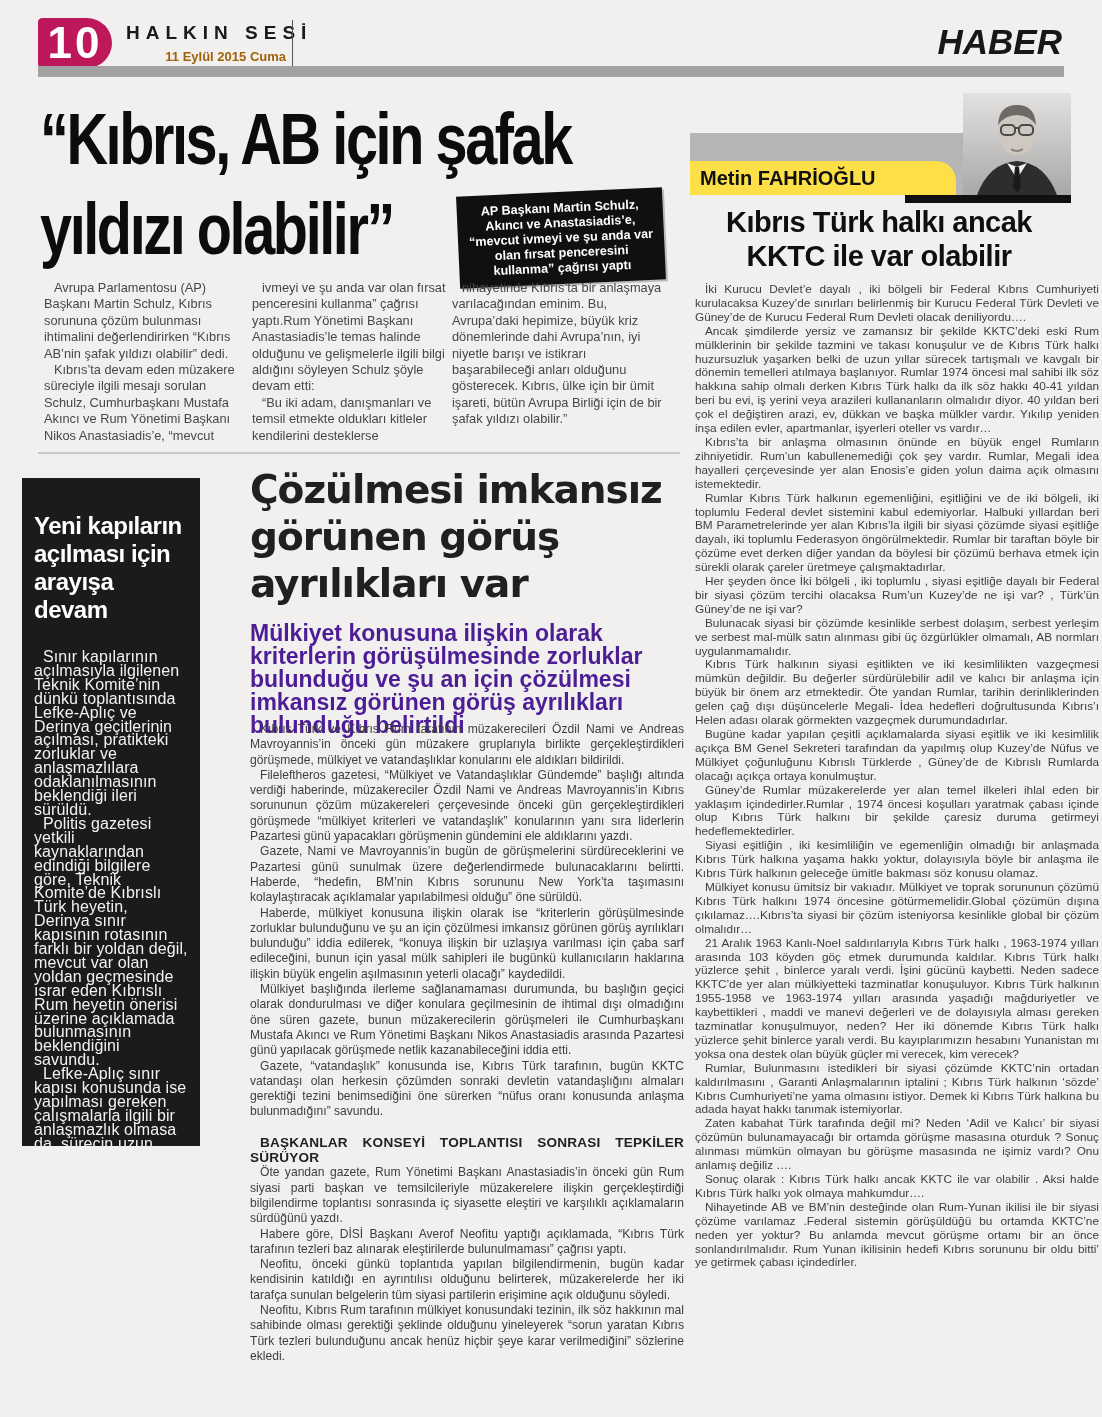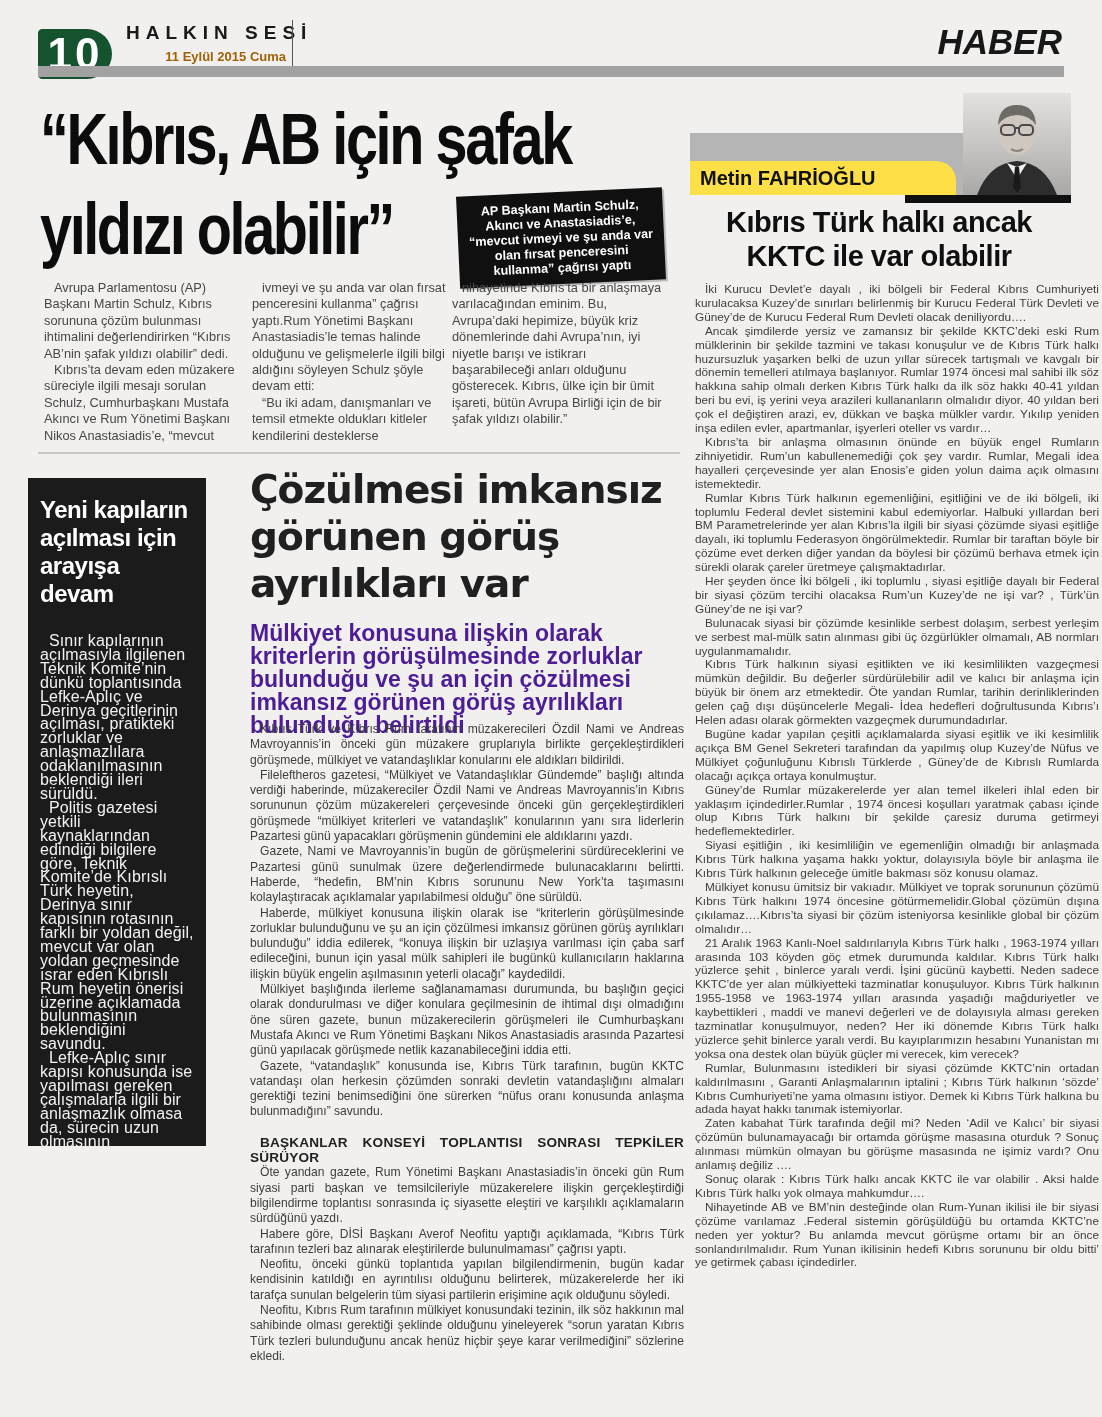--- a/index.html
+++ b/index.html
@@ -1,21 +1,21 @@
 <!DOCTYPE html>
 <html lang="tr"><head>
 <meta charset="utf-8">
 <style>
   html,body{margin:0;padding:0;background:#dededc;}
   .page{position:relative;width:1102px;height:1417px;background:#f1f0ee;overflow:hidden;
         font-family:"Liberation Sans",sans-serif;color:#111;margin:0 auto;}
   
-  .pagenum{position:absolute;left:38px;top:18px;width:74px;height:50px;background:#14532d;
+  .pagenum{position:absolute;left:38px;top:18px;width:74px;height:50px;background:#be185d;
            border-radius:5px 30px 30px 5px;color:#fff;font-size:44px;font-weight:bold;
-           text-align:center;line-height:50px;letter-spacing:3px;margin-top:11px;}
+           text-align:center;line-height:50px;letter-spacing:3px;}
   .masthead{position:absolute;left:126px;top:22px;width:160px;text-align:center;}
   .masthead .name{font-size:19px;font-weight:bold;letter-spacing:6px;white-space:nowrap;color:#1a1a1a;}
   .masthead .date{font-size:13px;font-weight:bold;margin-top:5px;text-align:right;color:#a16207;}
   .head-divider{position:absolute;left:292px;top:20px;width:1px;height:48px;background:#555;}
   .haber{position:absolute;right:40px;top:22px;font-size:35px;font-weight:bold;font-style:italic;
          letter-spacing:0px;color:#171717;}
   .headbar{position:absolute;left:38px;top:66px;width:1026px;height:11px;background:#a2a2a2;}
   
   .bigline{position:absolute;left:40px;white-space:nowrap;font-weight:bold;color:#0c0c0c;
            font-size:72px;letter-spacing:-3px;transform:scaleX(.8);transform-origin:left top;}
@@ -26,22 +26,22 @@
          padding:6px 8px;box-sizing:border-box;box-shadow:2px 2px 0 #bbb;}
   .inset .txt{font-size:12.6px;line-height:15px;font-weight:bold;text-align:center;}
   
   .intro-col{position:absolute;top:280px;font-size:12.8px;line-height:16.4px;color:#474747;}
   .intro-col p{margin:0;text-indent:10px;}
   .c1{left:44px;width:202px;}
   .c2{left:252px;width:206px;}
   .c3{left:452px;width:218px;}
   .intro-rule{position:absolute;left:38px;top:452px;width:642px;height:2px;background:#c8c8c6;}
   
-  .sidebar{position:absolute;left:28px;top:478px;width:178px;height:668px;background:#1b1b1b;
-           color:#f2f2f2;padding:18px 12px;box-sizing:border-box;overflow:hidden;}
+  .sidebar{position:absolute;left:22px;top:478px;width:178px;height:668px;background:#1b1b1b;
+           color:#f2f2f2;padding:34px 12px;box-sizing:border-box;overflow:hidden;}
   .sidebar h2{margin:0 0 26px 0;font-size:24px;line-height:28px;letter-spacing:-.5px;color:#fff;}
   .sidebar .body{font-size:16px;line-height:13.9px;letter-spacing:.1px;}
   .sidebar .body p{margin:0;text-indent:9px;}
   
   .mid-head{position:absolute;left:250px;top:466px;width:460px;font-family:"DejaVu Sans",sans-serif;
             font-weight:bold;font-size:39px;line-height:47px;letter-spacing:-1px;color:#202020;}
   .mid-lead{position:absolute;left:250px;top:622px;width:424px;font-weight:bold;
             font-size:23px;line-height:23px;color:#4c1d95;}
   .mid-body{position:absolute;left:250px;top:722px;width:434px;height:688px;overflow:hidden;
             font-size:12.1px;line-height:15.3px;text-align:justify;color:#3e3e3e;}

